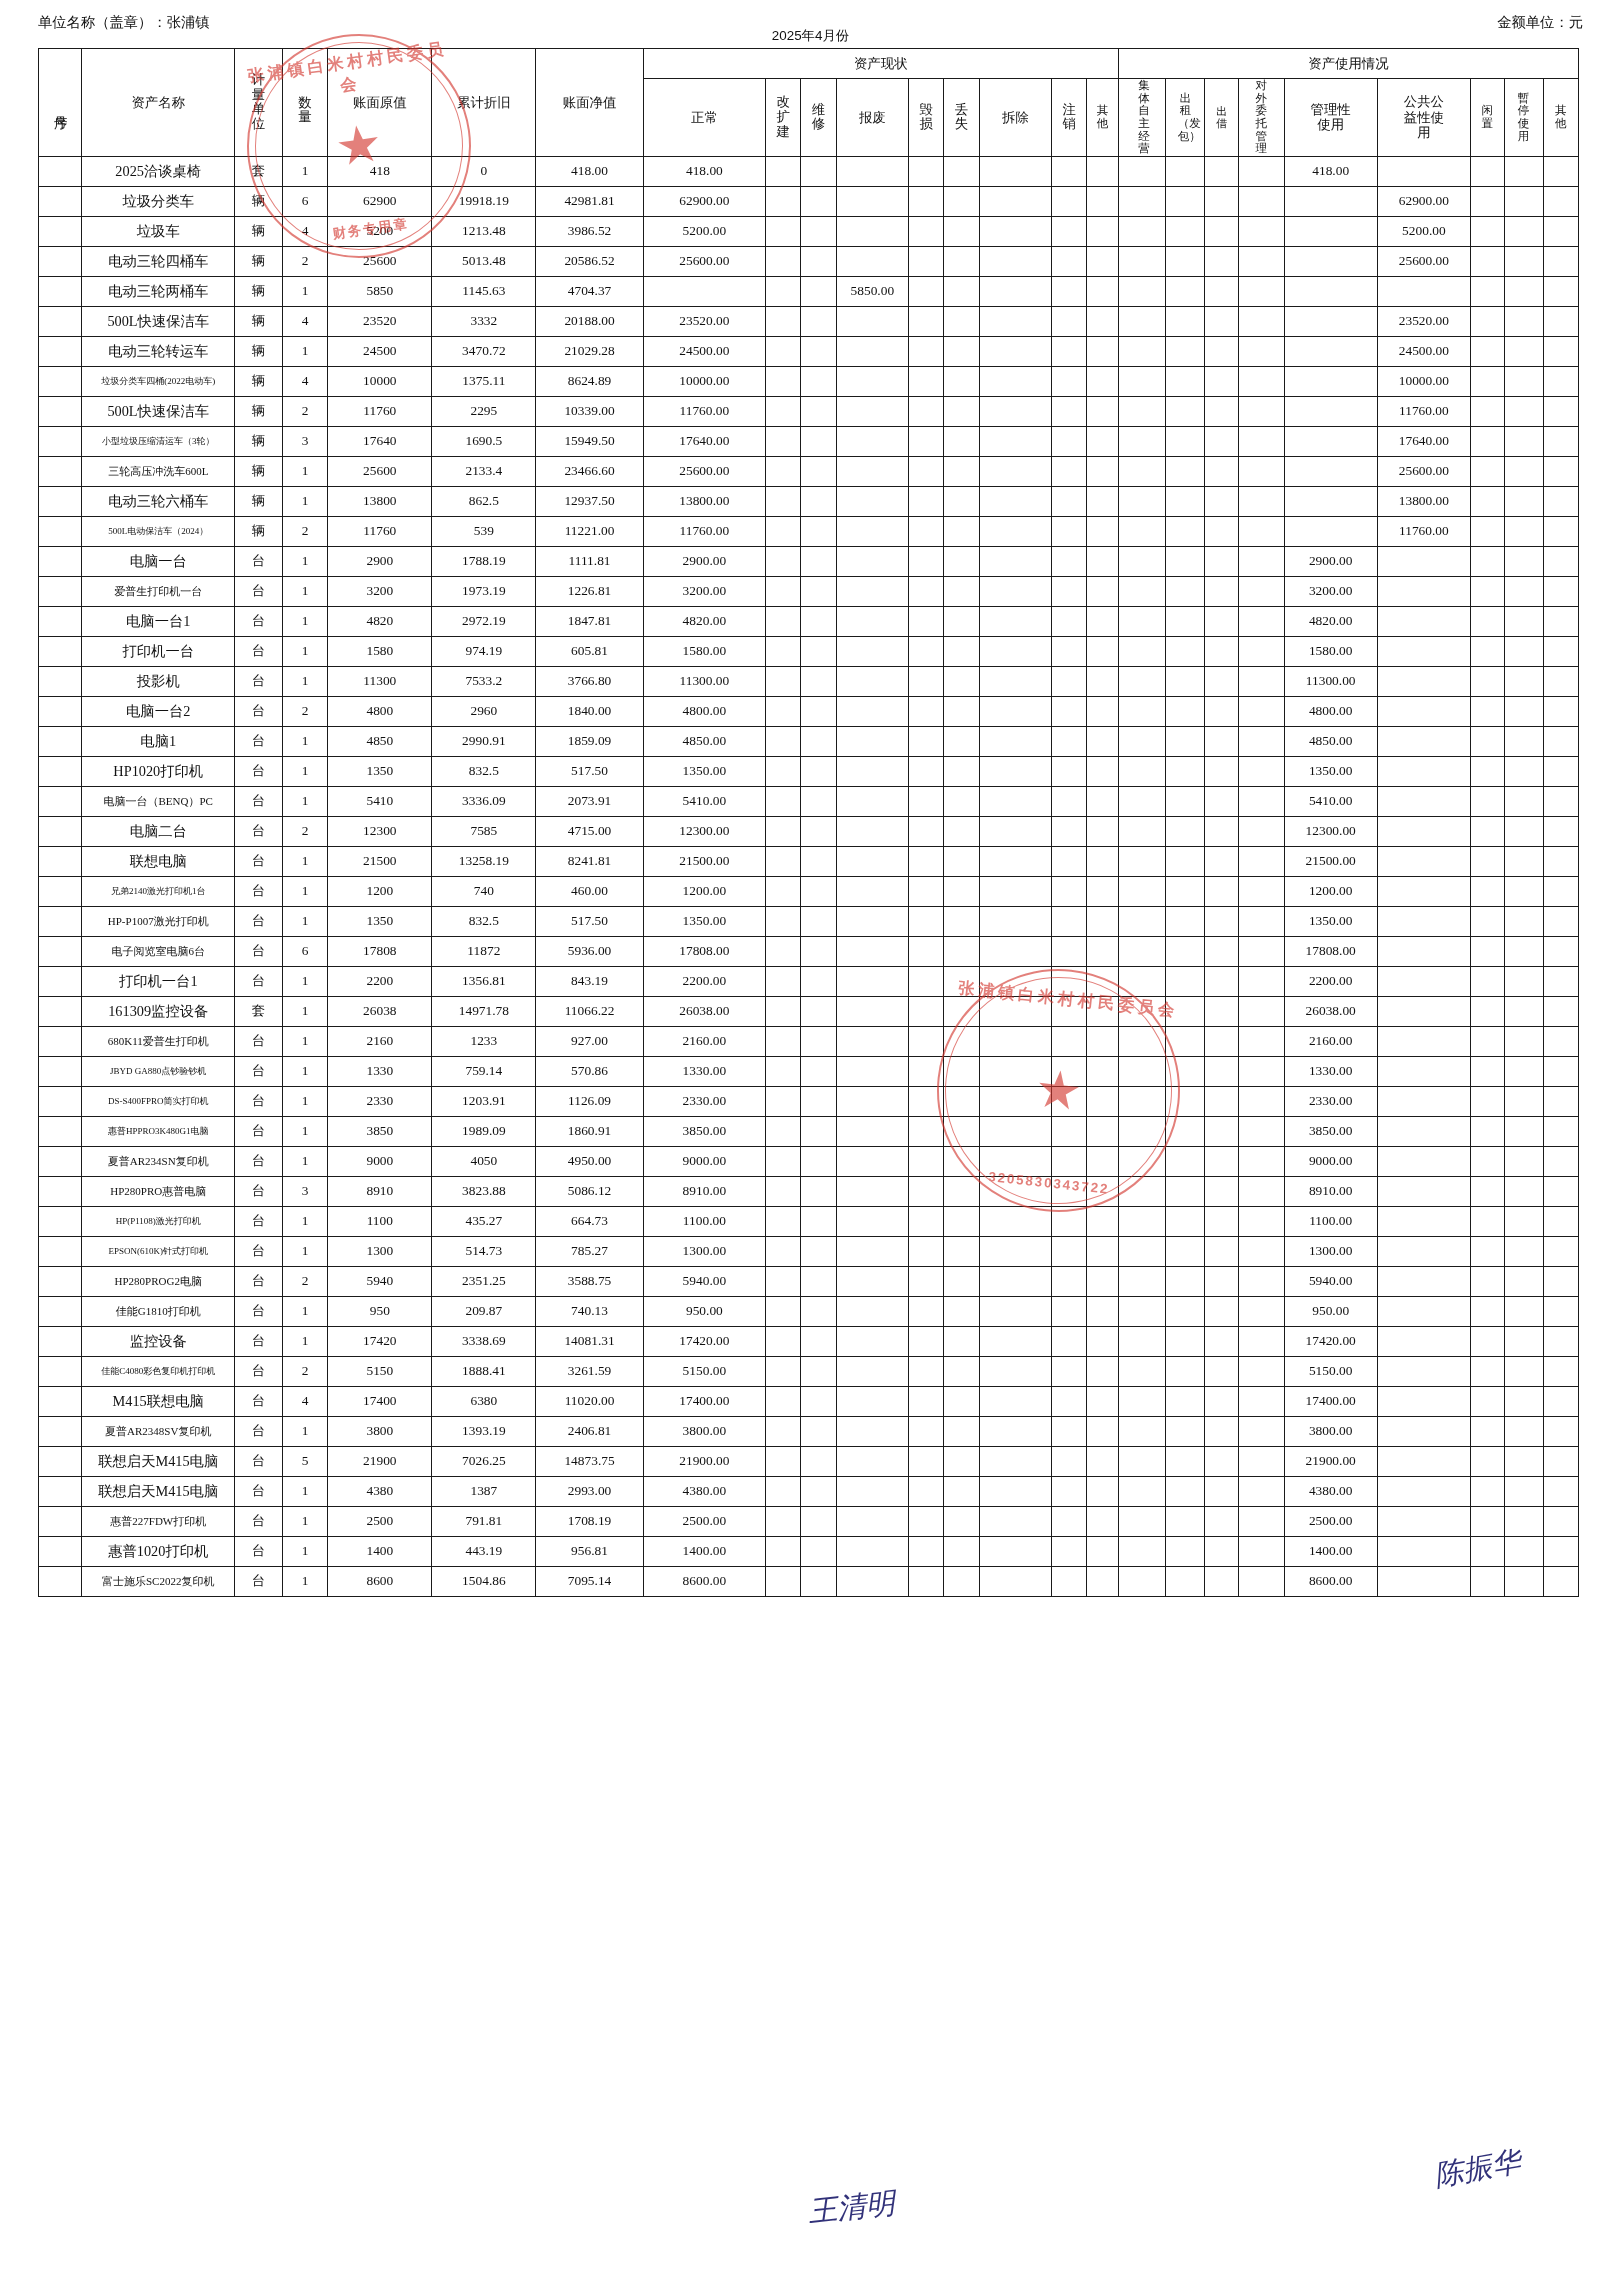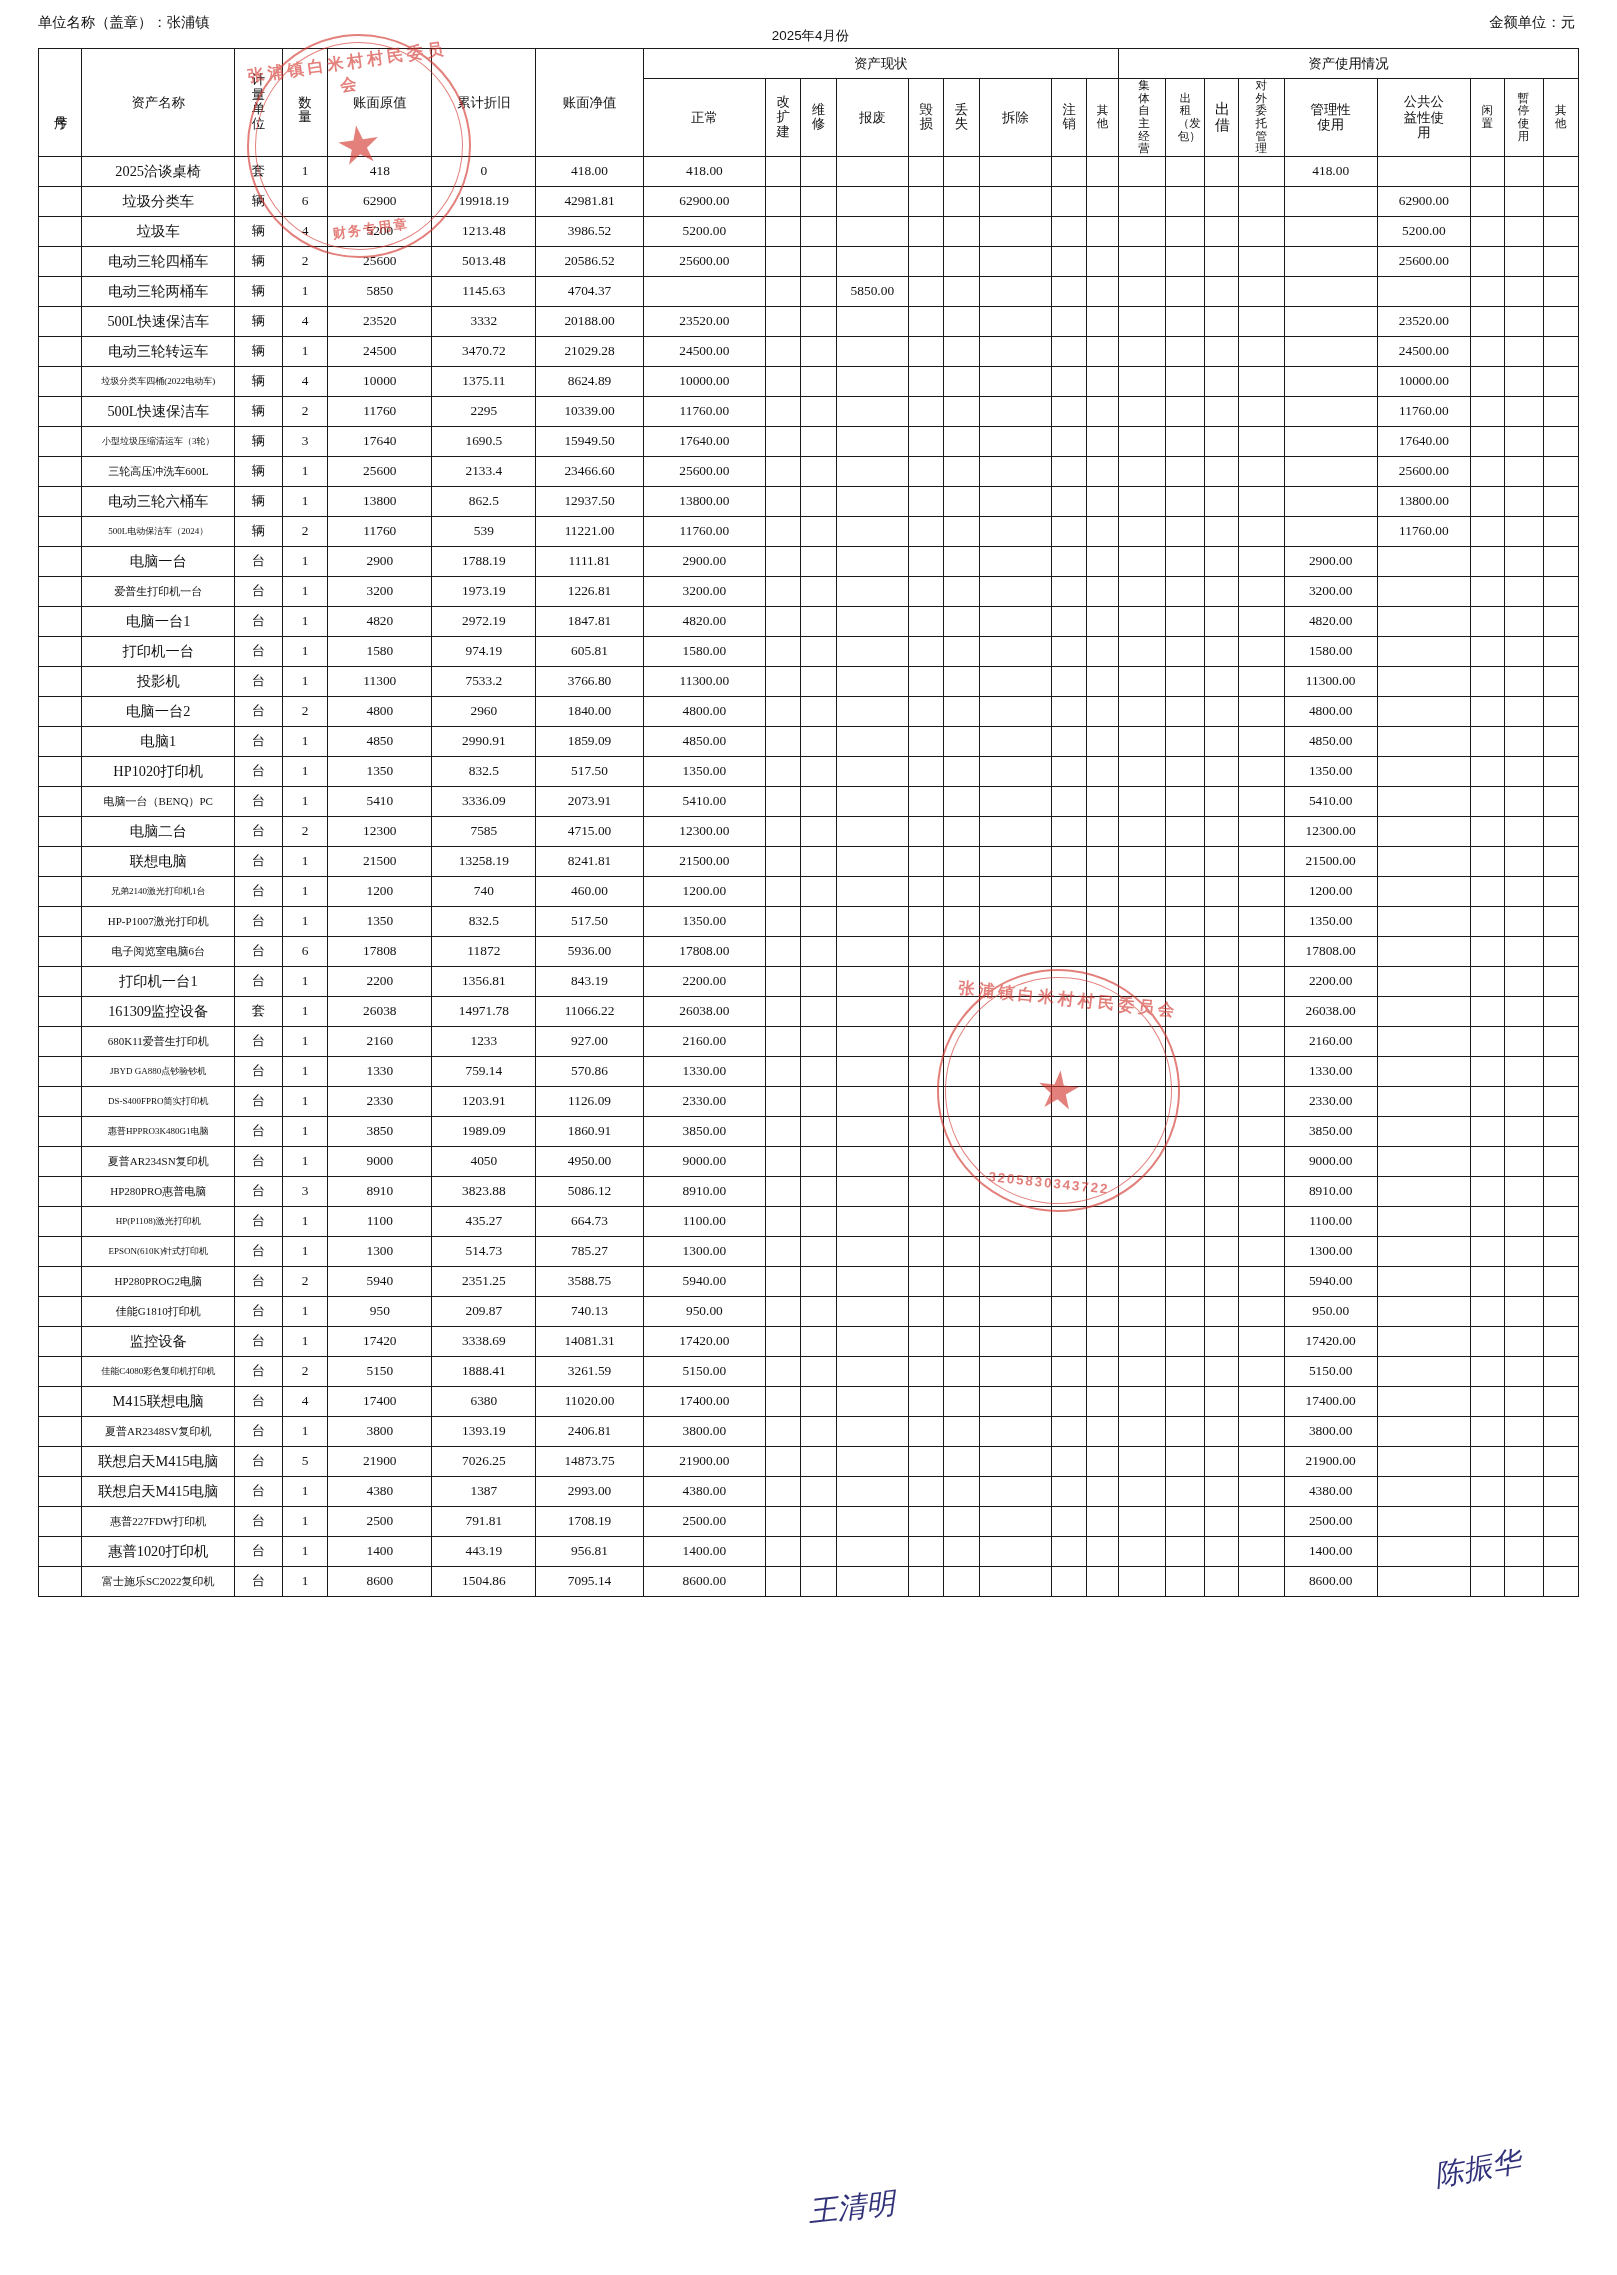--- a/index.html
+++ b/index.html
@@ -28,21 +28,21 @@
   .meta-row {
     position:relative;
     height:29px;
     margin:13.4px 34px 0 38px;
     font-size:14.3px;
     font-family:"Liberation Sans", sans-serif;
     text-align:right;
   }
   .meta-left { position:absolute; left:0; top:0; }
   .meta-center { position:absolute; left:50%; transform:translateX(-50%); top:14px; font-size:13.4px;}
-  .meta-right { position:absolute; right:8px; top:0; }
+  .meta-right { position:absolute; right:0; top:0; }
 
   table.sheet {
     border-collapse:collapse;
     table-layout:fixed;
     margin:5.7px auto 0 auto;
     width:1541px;
     font-size:12.4px;
   }
   table.sheet th, table.sheet td {
     border:1px solid #1a1a1a;
@@ -175,21 +175,21 @@
         <th rowspan="2"><span style="display:inline-block;width:15.3px;white-space:normal;line-height:1.1;">改扩建</span></th>
         <th rowspan="2"><span style="display:inline-block;width:15.3px;white-space:normal;line-height:1.1;">维修</span></th>
         <th rowspan="2">报废</th>
         <th rowspan="2"><span style="display:inline-block;width:15.3px;white-space:normal;line-height:1.1;">毁损</span></th>
         <th rowspan="2"><span style="display:inline-block;width:15.3px;white-space:normal;line-height:1.1;">丢失</span></th>
         <th rowspan="2">拆除</th>
         <th rowspan="2"><span style="display:inline-block;width:15.3px;white-space:normal;line-height:1.1;">注销</span></th>
         <th rowspan="2"><span style="display:inline-block;width:13.4px;white-space:normal;line-height:1.1;font-size:11.5px;">其他</span></th>
         <th rowspan="2"><span style="display:inline-block;width:15.3px;white-space:normal;line-height:1.1;font-size:11.5px;text-align:right;">集体自主经营</span></th>
         <th rowspan="2"><span style="display:inline-block;width:15.3px;white-space:normal;line-height:1.1;font-size:11.5px;">出租（发包）</span></th>
-        <th rowspan="2"><span style="display:inline-block;width:13.4px;white-space:normal;line-height:1.1;font-size:15px;">出借</span></th>
+        <th rowspan="2"><span style="display:inline-block;width:13.4px;white-space:normal;line-height:1.1;font-size:11px;">出借</span></th>
         <th rowspan="2"><span style="display:inline-block;width:17px;white-space:normal;line-height:1.1;font-size:11.5px;">对外委托管理</span></th>
         <th rowspan="2"><span style="display:inline-block;width:48px;white-space:normal;line-height:1.15;">管理性使用</span></th>
         <th rowspan="2"><span style="display:inline-block;width:50px;white-space:normal;line-height:1.15;">公共公益性使用</span></th>
         <th rowspan="2"><span style="display:inline-block;width:13.4px;white-space:normal;line-height:1.1;font-size:11.5px;">闲置</span></th>
         <th rowspan="2"><span style="display:inline-block;width:15.3px;white-space:normal;line-height:1.1;font-size:11.5px;">暫停使用</span></th>
         <th rowspan="2"><span style="display:inline-block;width:13.4px;white-space:normal;line-height:1.1;font-size:11.5px;">其他</span></th>
       </tr>
       <tr></tr>
     </thead>
     <tbody id="tbody">

